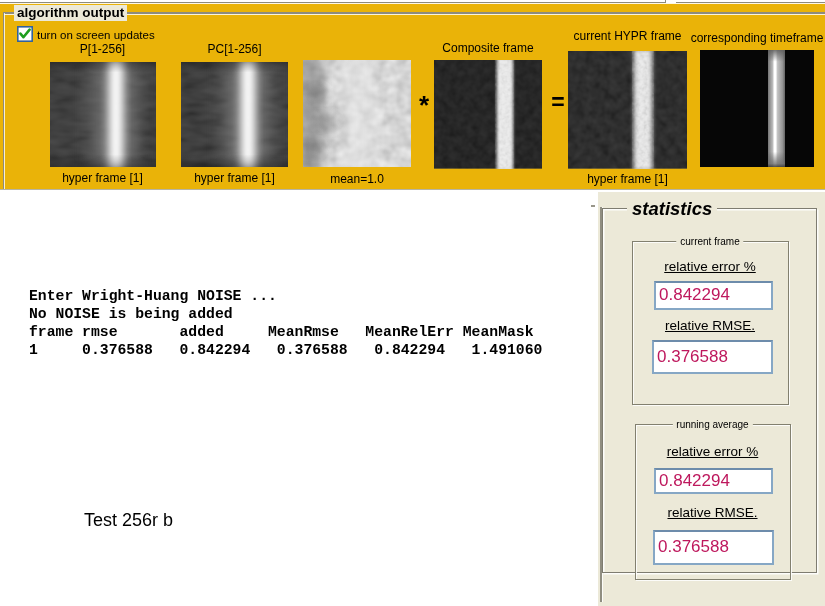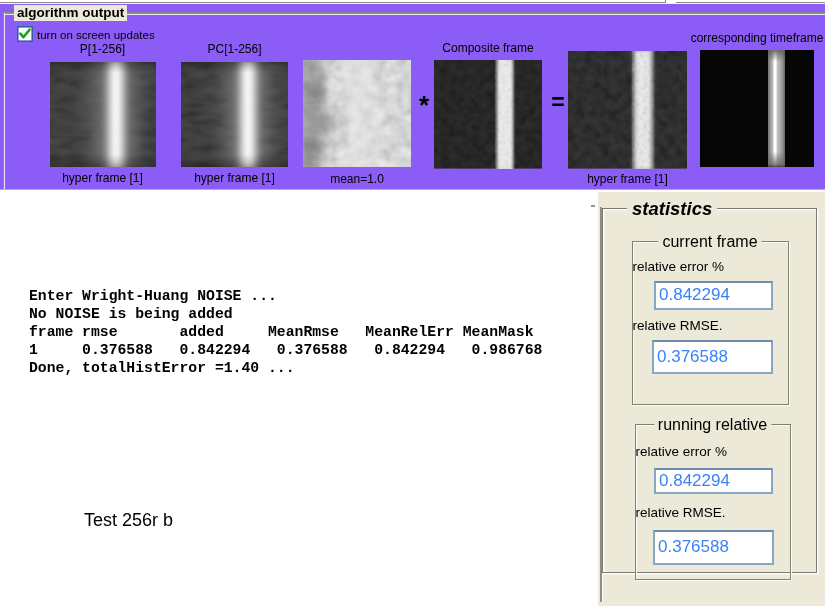--- a/index.html
+++ b/index.html
@@ -4,21 +4,21 @@
 <style>
   * { margin:0; padding:0; box-sizing:border-box; }
   html,body { width:825px; height:606px; background:#ffffff; overflow:hidden; }
   body { font-family:"Liberation Sans", sans-serif; color:#000; position:relative; }
   #stage { position:absolute; left:0; top:0; width:825px; height:606px; background:#fff; }
 
   
   .hline { position:absolute; background:#8d8b7e; }
   .hline-hl { position:absolute; background:rgba(255,255,255,.9); }
   .top-band { position:absolute; left:0; top:3px; width:825px; height:187px;
-              background:#8b5cf6; border-bottom:1px solid #b7b4a2; }
+              background:#eab308; border-bottom:1px solid #b7b4a2; }
   .gb-title { position:absolute; left:14px; top:2px; background:#ECE9D8; padding:0 3px;
               font-size:13.5px; font-weight:bold; line-height:16px; }
   .gb-topline  { position:absolute; left:3px; top:9px; width:822px; height:1.5px; background:#8d8b7e; }
   .gb-topline-hl{ position:absolute; left:3px; top:10.5px; width:822px; height:1px; background:rgba(255,255,255,.85); }
   .gb-leftline { position:absolute; left:2.5px; top:9px; width:1.5px; height:177px; background:#8d8b7e; }
   .gb-leftline-hl{ position:absolute; left:4px; top:10px; width:1px; height:176px; background:rgba(255,255,255,.8); }
 
   .chk { position:absolute; left:16.5px; top:23px; width:16px; height:16px; }
   .chk-label { position:absolute; left:37px; top:25.5px; font-size:11.5px; line-height:13px; }
 
@@ -40,24 +40,24 @@
   .stats-vline    { position:absolute; left:2px;  top:15px; width:1.5px; height:395px; background:#908e81; }
   .stats-vline-hl { position:absolute; left:3.5px; top:15px; width:1.5px; height:395px; background:rgba(255,255,255,.85); }
   .stats-box { position:absolute; left:4px; top:15.5px; width:215px; height:365px;
                border:1.5px solid #7e7c70;
                box-shadow:1.5px 1.5px 0 rgba(255,255,255,.9), inset 1.5px 1.5px 0 rgba(255,255,255,.9); }
   .stats-title { position:absolute; left:24px; top:-10px; background:#ECE9D8; padding:0 5px;
                  font-size:18.5px; font-weight:bold; font-style:italic; line-height:19px; }
   .sub-box { position:absolute; border:1.5px solid #82806f;
              box-shadow:1px 1px 0 rgba(255,255,255,.85), inset 1px 1px 0 rgba(255,255,255,.85); }
   .sub-box-title { position:absolute; top:-8px; left:50%; transform:translateX(-50%);
-                   background:#ECE9D8; padding:0 4px; font-size:16px; line-height:15px; white-space:nowrap; }
-  .fld-label { position:absolute; width:100%; text-align:left; font-size:13.5px; line-height:14px; }
+                   background:#ECE9D8; padding:0 4px; font-size:10px; line-height:15px; white-space:nowrap; }
+  .fld-label { position:absolute; width:100%; text-align:center; font-size:13.5px; line-height:14px;text-decoration:underline; }
   .fld-input { position:absolute; background:#fff; border:2px solid #86a7c5; border-top-color:#6d8cab;
-               font-family:"Liberation Sans", sans-serif; font-size:17px; color:#3b82f6;
+               font-family:"Liberation Sans", sans-serif; font-size:17px; color:#be185d;
                padding:0 0 0 3px; outline:none; }
 </style>
 </head>
 <body>
 
 <div id="stage">
 
   <div class="hline" style="left:0;top:1.5px;width:666px;height:1.5px;"></div>
   <div class="hline" style="left:664.5px;top:0;width:1.5px;height:3px;"></div>
   <div class="hline" style="left:675.5px;top:1.5px;width:149.5px;height:1.5px;"></div>
@@ -75,20 +75,21 @@
         <rect x="0.8" y="0.8" width="14.4" height="14.4" fill="#ffffff" stroke="#33629C" stroke-width="1.6"></rect>
         <path d="M3.4 7.6 L6.4 11.2 L12.6 3.6" fill="none" stroke="#1F9E1F" stroke-width="2.6" stroke-linecap="round" stroke-linejoin="round"></path>
       </svg>
     </span>
     <span class="chk-label">turn on screen updates</span>
   </div>
 
   <div class="img-title" style="left:-7.5px;top:42.5px;">P[1-256]</div>
   <div class="img-title" style="left:124.5px;top:42.5px;">PC[1-256]</div>
   <div class="img-title" style="left:378px;top:41.5px;">Composite frame</div>
+  <div class="img-title" style="left:517.5px;top:29.5px;">current HYPR frame</div>
   <div class="img-title" style="left:647px;top:31.5px;">corresponding timeframe</div>
 
   <svg class="ax-img" style="left:50px;top:62px;" width="106" height="105" viewBox="0 0 106 105" preserveAspectRatio="none">
     <defs>
       <filter id="blurA1" x="-60%" y="-60%" width="220%" height="220%">
           <feGaussianBlur stdDeviation="11"></feGaussianBlur>
         </filter>
       <filter id="blurA2" x="-60%" y="-60%" width="220%" height="220%">
           <feGaussianBlur stdDeviation="4"></feGaussianBlur>
         </filter>
@@ -258,43 +259,42 @@
 
   <div class="img-cap" style="left:-7.5px;top:172px;">hyper frame [1]</div>
   <div class="img-cap" style="left:124.5px;top:172px;">hyper frame [1]</div>
   <div class="img-cap" style="left:247px;top:172.5px;">mean=1.0</div>
   <div class="img-cap" style="left:517.5px;top:172.5px;">hyper frame [1]</div>
 
   <div class="console">
     <div>Enter Wright-Huang NOISE ...</div>
     <div>No NOISE is being added</div>
     <div>frame rmse       added     MeanRmse   MeanRelErr MeanMask</div>
-    <div>1     0.376588   0.842294   0.376588   0.842294   0.986768</div>
-    <div>Done, totalHistError =1.40 ...</div>
+    <div>1     0.376588   0.842294   0.376588   0.842294   1.491060</div>
   </div>
 
   <div class="annotation">Test 256r b</div>
   <div class="tiny-dash"></div>
 
   <div class="stats-panel">
     <div class="stats-vline"></div>
     <div class="stats-vline-hl"></div>
     <div class="stats-box">
       <span class="stats-title">statistics</span>
 
       <div class="sub-box" style="left:28.5px;top:32.5px;width:157px;height:163.5px;">
         <span class="sub-box-title">current frame</span>
         <div class="fld-label" style="top:17.5px;">relative error %</div>
         <input class="fld-input" style="left: 21.5px; top: 39px; width: 119px; height: 28.5px;" value="0.842294">
         <div class="fld-label" style="top:77px;">relative RMSE.</div>
         <input class="fld-input" style="left: 19.5px; top: 97.5px; width: 121px; height: 34.5px;" value="0.376588">
       </div>
 
       <div class="sub-box" style="left:31.5px;top:215px;width:156px;height:156px;">
-        <span class="sub-box-title">running relative</span>
+        <span class="sub-box-title">running average</span>
         <div class="fld-label" style="top:20px;">relative error %</div>
         <input class="fld-input" style="left: 18.5px; top: 43px; width: 119px; height: 26.5px;" value="0.842294">
         <div class="fld-label" style="top:81.5px;">relative RMSE.</div>
         <input class="fld-input" style="left: 17.5px; top: 105.5px; width: 121px; height: 34.5px;" value="0.376588">
       </div>
     </div>
   </div>
 
 </div>
 

